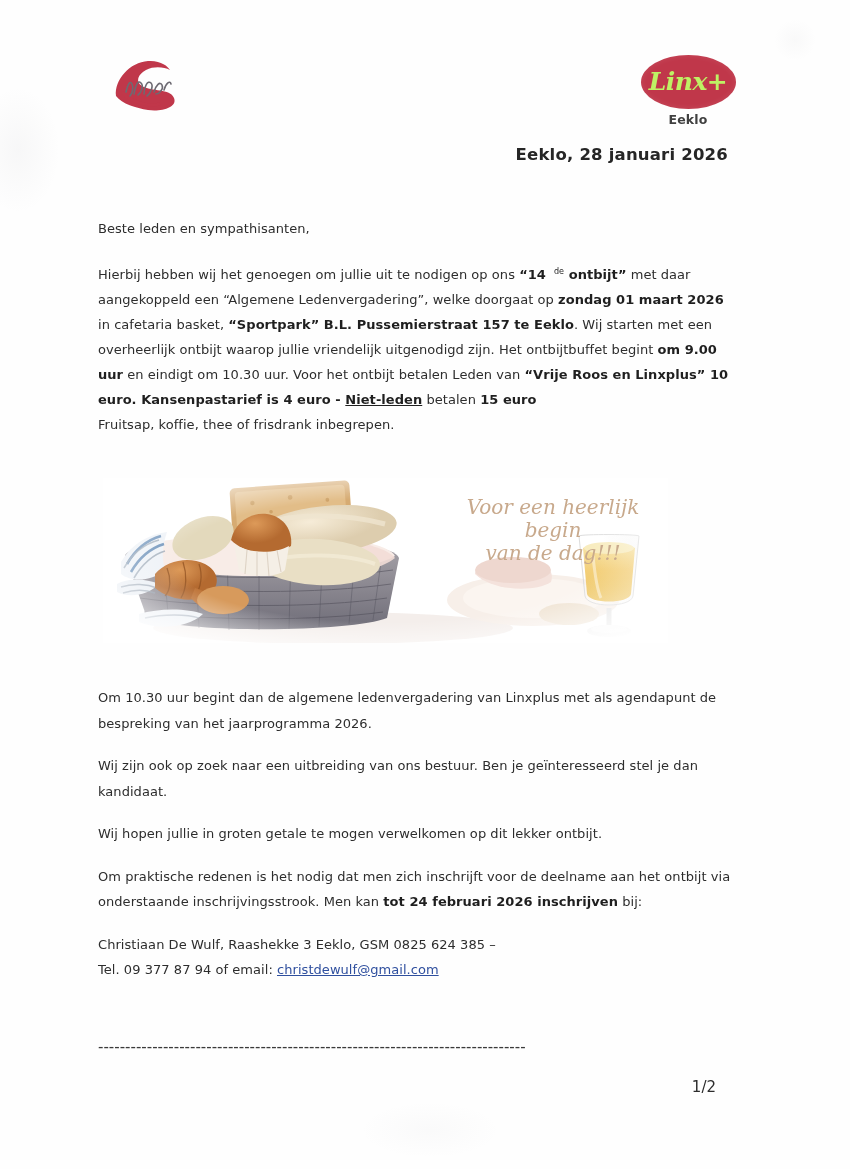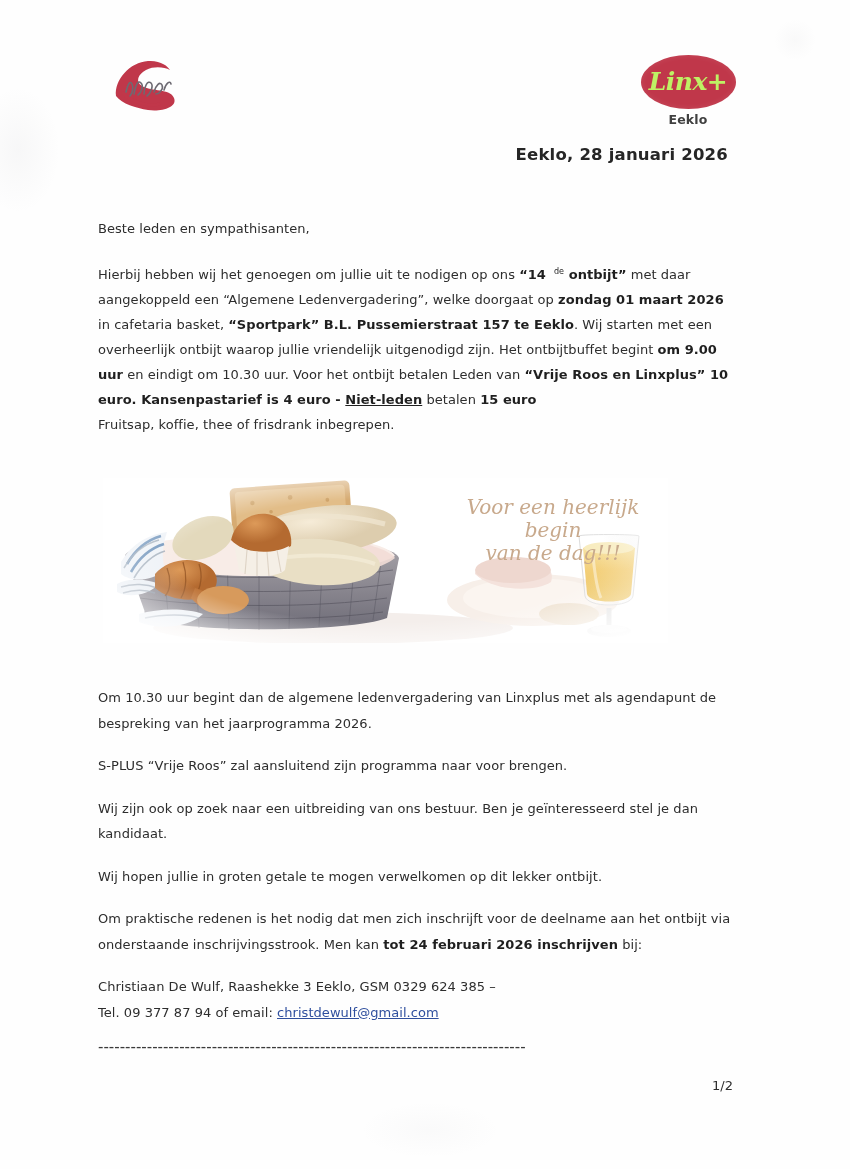--- a/index.html
+++ b/index.html
@@ -149,23 +149,23 @@
     width: 632px;
     font-size: 15px;
     color: #3a3a3a;
     letter-spacing: 0px;
     white-space: nowrap;
     overflow: hidden;
     font-family: "DejaVu Sans", sans-serif;
   }
   .pagenum {
     position: absolute;
-    right: 117px;
+    right: 134px;
     top: 1078px;
-    font-size: 13px;
+    font-size: 15px;
     color: #2d2d2d;
   }
 </style>
 </head>
 <body>
 
 <div class="page">
   <div class="scan-noise"></div>
 
   <div class="splus-logo">
@@ -340,24 +340,23 @@
     </svg>
 
     <div class="photo-caption">
       <div>Voor een heerlijk begin</div>
       <div>van de dag!!!</div>
     </div>
   </div>
 
   <div class="lower">
     <p class="para">Om 10.30 uur begint dan de algemene ledenvergadering van Linxplus met als agendapunt de bespreking van het jaarprogramma 2026.</p>
-    <p class="para">S-PLUS “Vrije Roos” zal aansluitend zijn programma naar voor brengen.</p>
     <p class="para">Wij zijn ook op zoek naar een uitbreiding van ons bestuur. Ben je geïnteresseerd stel je dan kandidaat.</p>
     <p class="para">Wij hopen jullie in groten getale te mogen verwelkomen op dit lekker ontbijt.</p>
 
     <p class="para"><span>Om praktische redenen is het nodig dat men zich inschrijft voor de deelname aan het ontbijt via onderstaande inschrijvingsstrook. Men kan </span><b>tot 24 februari 2026 inschrijven</b><span> bij:</span></p>
 
-    <p class="para"><span>Christiaan De Wulf, Raashekke 3 Eeklo, GSM 0329 624 385 –</span><br><span>Tel. 09 377 87 94 of email: </span><a class="mail" href="#">christdewulf@gmail.com</a></p>
+    <p class="para"><span>Christiaan De Wulf, Raashekke 3 Eeklo, GSM 0825 624 385 –</span><br><span>Tel. 09 377 87 94 of email: </span><a class="mail" href="#">christdewulf@gmail.com</a></p>
   </div>
 
   <div class="dashline">-------------------------------------------------------------------------------</div>
   <div class="pagenum">1/2</div>
 </div>
 
 </body></html>

